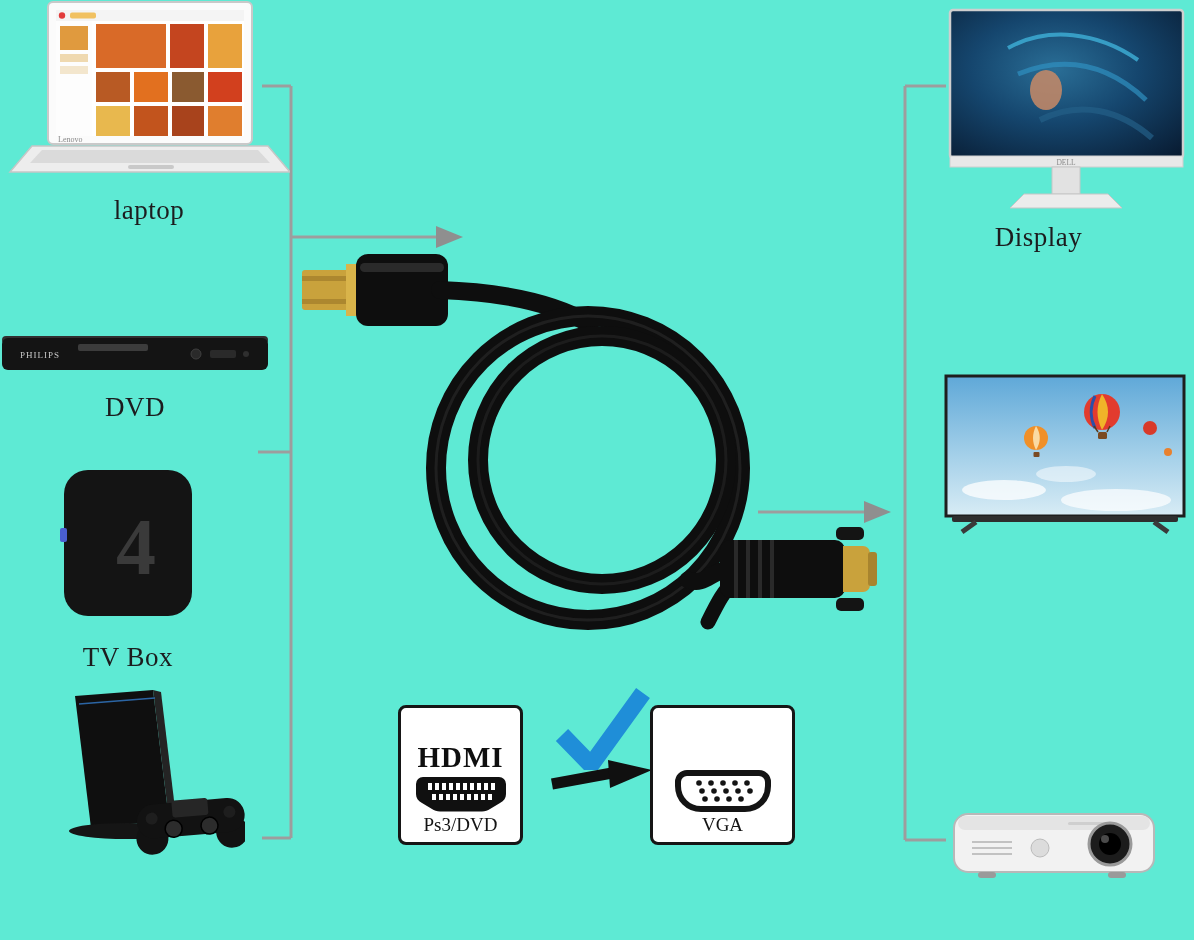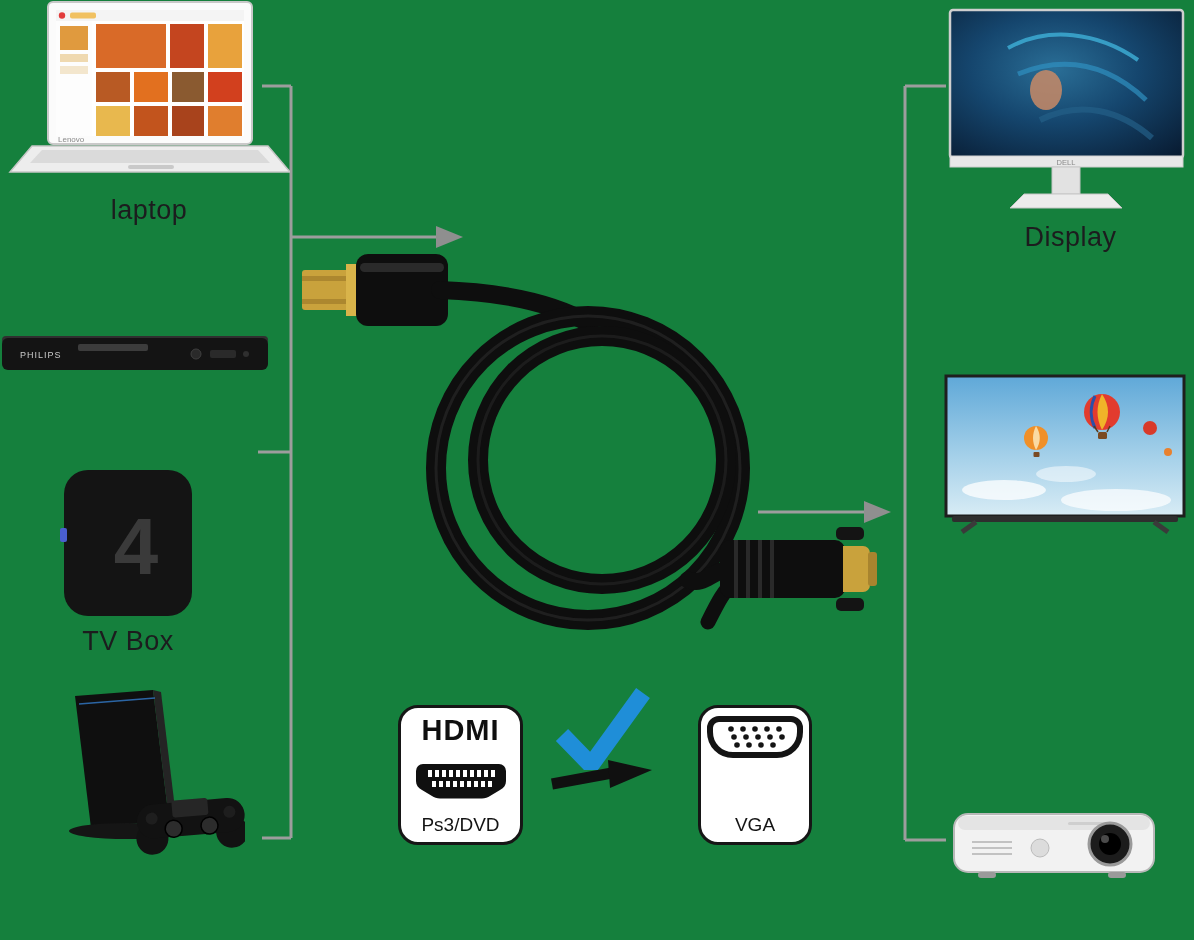--- a/index.html
+++ b/index.html
@@ -1,30 +1,30 @@
 <!DOCTYPE html>
 <html style="--line-gray: #9d9d9d; --arrowhead-gray: #8f8f8f; --check-blue: #1f8ed8; --cable-black: #0e0e0e; --hdmi-gold: #c9a23c; --label-dark: #1c1c1e;"><head>
 <meta charset="utf-8">
 <style>
   * { margin:0; padding:0; box-sizing:border-box; }
   html,body { background:#fff; }
   .canvas {
-    position:relative; width:1194px; height:940px; background:#15803d;
-    font-family:Liberation Sans, sans-serif; overflow:hidden;
+    position:relative; width:1194px; height:940px; background:#5eead4;
+    font-family:Liberation Serif, serif; overflow:hidden;
   }
   .abs { position:absolute; }
   svg { display:block; }
   .device-label {
     position:absolute; text-align:center; font-size:27px;
     color:var(--label-dark,#1c1c1e); letter-spacing:.5px;
   }
   .port-box {
-    position:absolute; border:3px solid #161616; border-radius:20px;
+    position:absolute; border:3px solid #161616; border-radius:8px;
     background:#fff; display:flex; flex-direction:column; align-items:center;
-    justify-content:space-between; padding:6px 1px;
+    justify-content:flex-end; padding:6px 1px;
   }
   .port-title { font-size:29px; font-weight:bold; color:#0f0f0f; letter-spacing:1px; }
   .port-sub { font-size:19px; color:#141414; }
 </style>
 </head>
 <body>
 
 <div class="canvas">
 
   <svg class="abs" style="left:0;top:0" width="1194" height="940">
@@ -70,27 +70,28 @@
 
   <svg class="abs" style="left:0;top:328px" width="270" height="50" viewBox="0 0 270 50">
     <rect x="2" y="8" width="266" height="8" rx="4" fill="#303030"></rect>
     <rect x="2" y="10" width="266" height="32" rx="6" fill="#141414"></rect>
     <rect x="78" y="16" width="70" height="7" rx="2" fill="#3c3c3c"></rect>
     <circle cx="196" cy="26" r="5" fill="#2a2a2a" stroke="#3f3f3f"></circle>
     <rect x="210" y="22" width="26" height="8" rx="2" fill="#2a2a2a"></rect>
     <circle cx="246" cy="26" r="3" fill="#2f2f2f"></circle>
     <text x="20" y="30" font-size="9" fill="#c9c9c9" letter-spacing="1">PHILIPS</text>
   </svg>
+  <div class="device-label" style="left:0;top:392px;width:270px">DVD</div>
 
   <svg class="abs" style="left:58px;top:466px" width="140" height="155" viewBox="0 0 140 155">
     <rect x="6" y="4" width="128" height="146" rx="24" fill="#141414"></rect>
     <rect x="2" y="62" width="7" height="14" rx="2" fill="#4a5fd0"></rect>
     <text x="78" y="108" font-size="80" font-weight="bold" fill="#3a3a3a" text-anchor="middle">4</text>
   </svg>
-  <div class="device-label" style="left:58px;top:626px;width:140px">TV Box</div>
+  <div class="device-label" style="left:58px;top:642px;width:140px">TV Box</div>
 
   <svg class="abs" style="left:35px;top:688px" width="210" height="185" viewBox="0 0 210 185">
     <path d="M40 8 L118 2 L134 132 L56 140 Z" fill="#0f0f0f"></path>
     <path d="M118 2 L134 132 L141 129 L126 4 Z" fill="#242424"></path>
     <path d="M44 16 L120 10" stroke="#2f6fb5" stroke-width="1.5" opacity=".9"></path>
     <ellipse cx="92" cy="143" rx="58" ry="8" fill="#151515"></ellipse>
     <g transform="translate(100,112) rotate(-5)">
       <circle cx="14" cy="40" r="16" fill="#121212"></circle>
       <circle cx="94" cy="40" r="16" fill="#121212"></circle>
       <rect x="0" y="6" width="108" height="34" rx="17" fill="#121212"></rect>
@@ -164,21 +165,21 @@
 
   <svg class="abs" style="left:550px;top:685px" width="100" height="85" viewBox="0 0 100 85">
     <path d="M12 50 L41 80 L93 8" fill="none" style="stroke:var(--check-blue)" stroke-width="17"></path>
   </svg>
 
   <svg class="abs" style="left:548px;top:756px" width="108" height="38" viewBox="0 0 108 38">
     <path d="M4 28 L64 17" stroke="#101010" stroke-width="11" fill="none"></path>
     <polygon points="60,4 104,14 62,32" fill="#101010"></polygon>
   </svg>
 
-  <div class="port-box" style="left:698px;top:705px;width:114px;height:140px">
+  <div class="port-box" style="left:650px;top:705px;width:145px;height:140px">
     <svg width="104" height="46" viewBox="0 0 104 46">
       <path d="M16 5 h72 a9 9 0 0 1 9 9 v4 c0 13 -10 23 -23 23 h-44 c-13 0 -23 -10 -23 -23 v-4 a9 9 0 0 1 9 -9 z" fill="#ffffff" stroke="#141414" stroke-width="6"></path>
       <g fill="#141414">
         <circle cx="28" cy="15" r="2.8"></circle>
           <circle cx="40" cy="15" r="2.8"></circle>
           <circle cx="52" cy="15" r="2.8"></circle>
           <circle cx="64" cy="15" r="2.8"></circle>
           <circle cx="76" cy="15" r="2.8"></circle>
         <circle cx="31" cy="23" r="2.8"></circle>
           <circle cx="43" cy="23" r="2.8"></circle>
@@ -205,21 +206,21 @@
     <rect x="2" y="2" width="233" height="148" rx="3" fill="url(#monArt)" stroke="#cfcfcf" stroke-width="2.5"></rect>
     <ellipse cx="98" cy="82" rx="16" ry="20" fill="#c88a66" opacity=".85"></ellipse>
     <path d="M60 40 C 100 18, 150 24, 190 52" stroke="#3fb0d8" stroke-width="4" fill="none" opacity=".8"></path>
     <path d="M70 66 C 120 46, 162 58, 198 92" stroke="#2f90c0" stroke-width="5" fill="none" opacity=".7"></path>
     <path d="M92 112 C 132 92, 172 102, 204 130" stroke="#245f88" stroke-width="6" fill="none" opacity=".7"></path>
     <rect x="2" y="148" width="233" height="11" fill="#e8e8e8" stroke="#cfcfcf"></rect>
     <text x="118" y="157" font-size="7.5" fill="#8a8a8a" text-anchor="middle">DELL</text>
     <rect x="104" y="159" width="28" height="27" fill="#e2e2e2" stroke="#c6c6c6"></rect>
     <path d="M76 186 h84 l14 14 H62 Z" fill="#ececec" stroke="#c6c6c6"></path>
   </svg>
-  <div class="device-label" style="left:952px;top:222px;width:237px">Display</div>
+  <div class="device-label" style="left:920px;top:222px;width:237px">Display</div>
 
   <svg class="abs" style="left:944px;top:374px" width="242" height="162" viewBox="0 0 242 162">
     <defs>
       <linearGradient id="skyArt" x1="0" y1="0" x2="0" y2="1">
         <stop offset="0" stop-color="#5fa8d8"></stop>
         <stop offset=".6" stop-color="#a8d2ea"></stop>
         <stop offset="1" stop-color="#d8ecf5"></stop>
       </linearGradient>
     </defs>
     <rect x="2" y="2" width="238" height="140" fill="url(#skyArt)" stroke="#1e1e1e" stroke-width="3"></rect>

